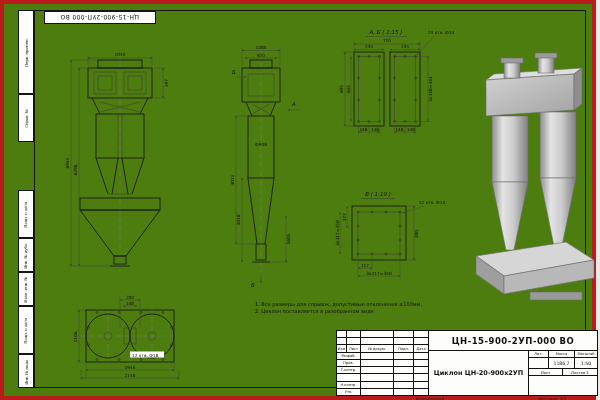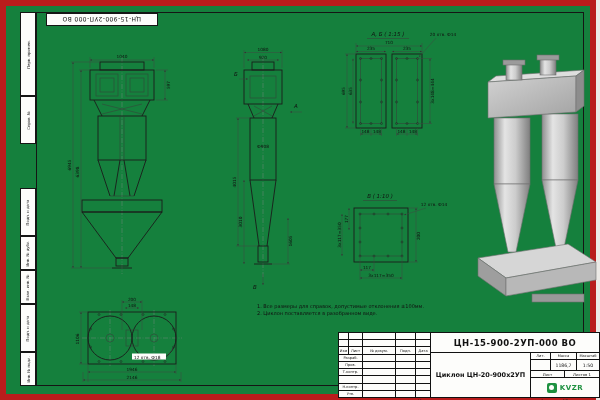--- a/index.html
+++ b/index.html
@@ -1,18 +1,18 @@
 <!DOCTYPE html>
 <html><head>
 <meta charset="utf-8">
 <style>
   *{margin:0;padding:0;box-sizing:border-box}
   html,body{width:600px;height:400px}
   body{font-family:"DejaVu Sans",sans-serif;background:#eceae6;overflow:hidden}
-  #canvas{position:relative;width:596px;height:400px;background:#15803d;border:6px solid #b91c1c}
+  #canvas{position:relative;width:596px;height:400px;background:#4d7c0f;border:4px solid #b91c1c}
   .frame{position:absolute;left:30px;top:6px;right:6px;bottom:8px;border:1.6px solid #151515}
   svg{position:absolute;left:30px;top:6px}
   svg text{font-family:"DejaVu Sans",sans-serif;fill:#111}
   .ln{stroke:#1b1b1b;stroke-width:0.9;fill:none}
   .tn{stroke:#3a3a3a;stroke-width:0.5;fill:none}
   .dm{stroke:#444;stroke-width:0.45;fill:none}
   .cl{stroke:#8a8a8a;stroke-width:0.4;fill:none;stroke-dasharray:5 1.5 1 1.5}
   .d{font-size:4.3px}
   .t{font-size:5.5px}
   .hole{fill:none;stroke:#222;stroke-width:0.5}
@@ -440,24 +440,20 @@
                 <i></i>
                 <i></i>
               </span>
             <span>1186,7</span>
             <span>1:50</span>
           </div>
           <div class="meta-sheet">
             <span>Лист</span>
             <span>Листов 1</span>
           </div>
-          <div class="meta-logo">
-            <span class="logo-ico"></span>
-            <span class="logo-txt">KVZR</span>
-          </div>
         </div>
       </div>
     </div>
   </div>
 
   <div class="blabel" id="copied">Копировал</div>
   <div class="blabel" id="format">Формат А3</div>
 </div>
 
 </body></html>

